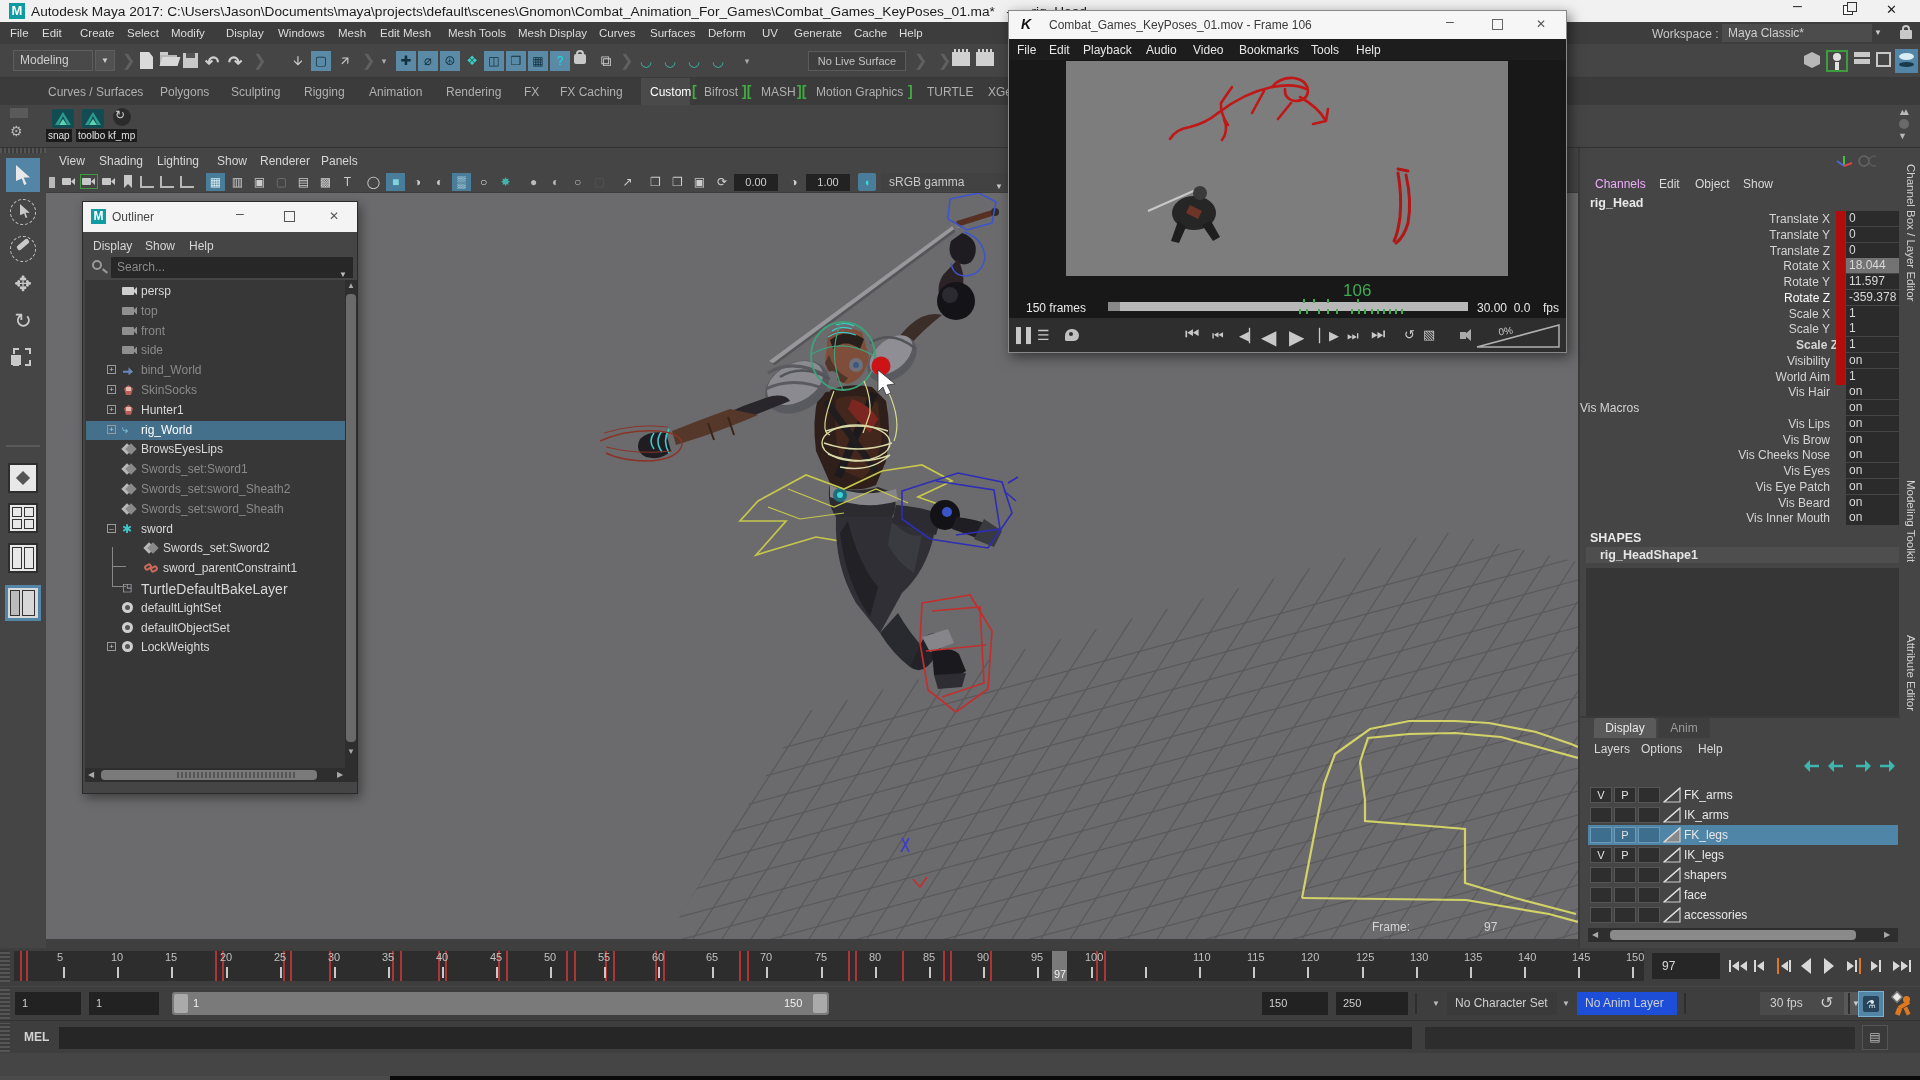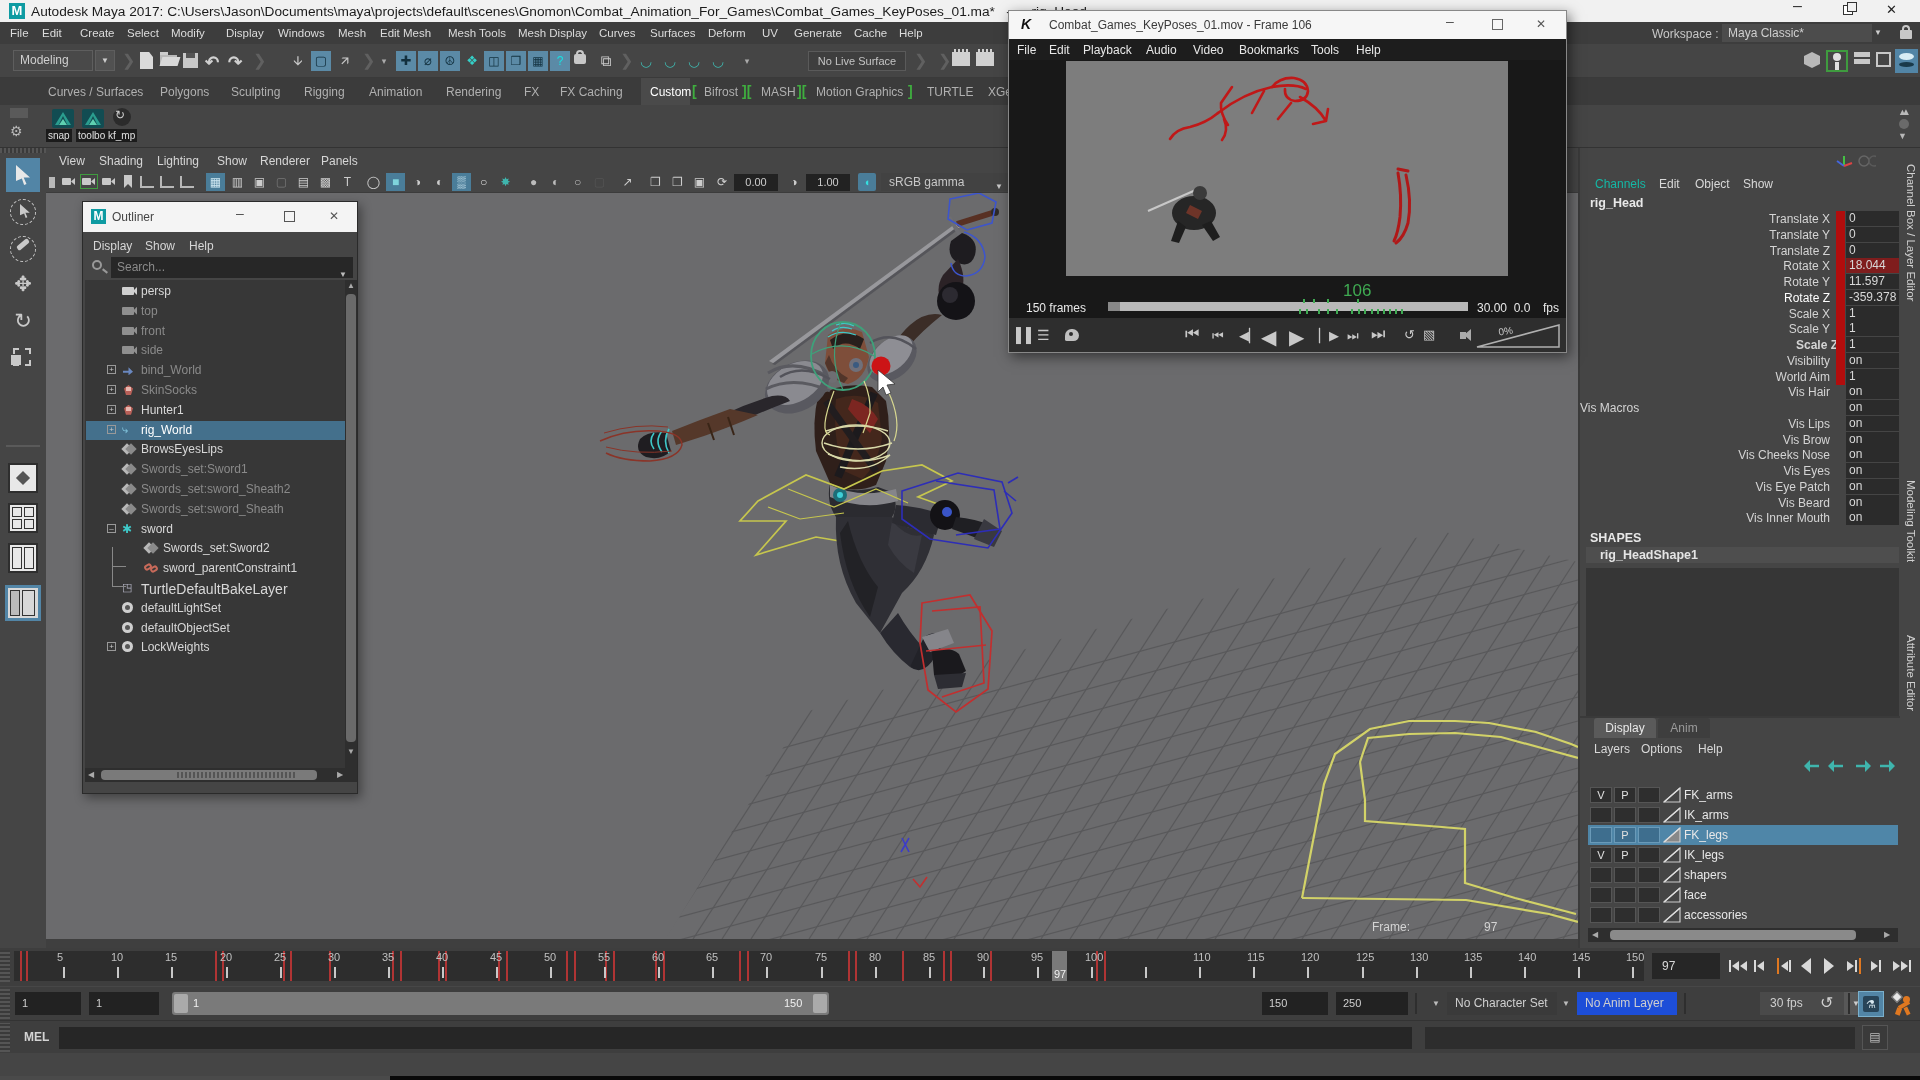--- a/index.html
+++ b/index.html
@@ -477,37 +477,37 @@
 </div>
 <div class="abs" style="left:1578px;top:148px;width:322px;height:800px;background:#454545;border-left:2px solid #3a3a3a;">
 <span class="abs" style="left:318px;top:-40px;"></span>
 <svg class="abs" style="left:256px;top:4px;" width="40" height="18" viewBox="0 0 40 18">
         <line x1="8" y1="14" x2="8" y2="4" stroke="#44c044" stroke-width="2"></line>
         <line x1="8" y1="14" x2="1" y2="9" stroke="#4466dd" stroke-width="2"></line>
         <line x1="8" y1="14" x2="16" y2="11" stroke="#dd4444" stroke-width="2"></line>
         <circle cx="28" cy="9" r="5" fill="none" stroke="#666" stroke-width="1.5"></circle>
         <circle cx="38" cy="9" r="5" fill="none" stroke="#5a5a5a" stroke-width="1.5"></circle>
       </svg>
-<span class="abs" style="left:15px;top:29px;font-size:12px;color:#14b8a6;">Channels</span>
+<span class="abs" style="left:15px;top:29px;font-size:12px;color:#f0abfc;">Channels</span>
 <span class="abs" style="left:79px;top:29px;font-size:12px;color:#d8d8d8;">Edit</span>
 <span class="abs" style="left:115px;top:29px;font-size:12px;color:#d8d8d8;">Object</span>
 <span class="abs" style="left:163px;top:29px;font-size:12px;color:#d8d8d8;">Show</span>
 <span class="abs" style="left:10px;top:48px;font-size:12.5px;font-weight:bold;color:#e8e8e8;">rig_Head</span>
 <div class="abs" style="left:0;top:64px;width:250px;text-align:right;font-size:12px;color:#d4d4d4;">Translate X</div>
 <div class="abs" style="left:256px;top:63px;width:9px;height:16px;background:#b20d0d;"></div>
 <div class="abs" style="left:266px;top:63px;width:53px;height:15px;background:#2b2b2b;color:#d8d8d8;font-size:12px;line-height:15px;padding-left:3px;">0</div>
 <div class="abs" style="left:0;top:79.75px;width:250px;text-align:right;font-size:12px;color:#d4d4d4;">Translate Y</div>
 <div class="abs" style="left:256px;top:78.75px;width:9px;height:16px;background:#b20d0d;"></div>
 <div class="abs" style="left:266px;top:78.75px;width:53px;height:15px;background:#2b2b2b;color:#d8d8d8;font-size:12px;line-height:15px;padding-left:3px;">0</div>
 <div class="abs" style="left:0;top:95.5px;width:250px;text-align:right;font-size:12px;color:#d4d4d4;">Translate Z</div>
 <div class="abs" style="left:256px;top:94.5px;width:9px;height:16px;background:#b20d0d;"></div>
 <div class="abs" style="left:266px;top:94.5px;width:53px;height:15px;background:#2b2b2b;color:#d8d8d8;font-size:12px;line-height:15px;padding-left:3px;">0</div>
 <div class="abs" style="left:0;top:111.25px;width:250px;text-align:right;font-size:12px;color:#d4d4d4;">Rotate X</div>
 <div class="abs" style="left:256px;top:110.25px;width:9px;height:16px;background:#b20d0d;"></div>
-<div class="abs" style="left:266px;top:110.25px;width:53px;height:15px;background:#7f1d1d;color:#d8d8d8;font-size:12px;line-height:15px;padding-left:3px;">18.044</div>
+<div class="abs" style="left:266px;top:110.25px;width:53px;height:15px;background:#737373;color:#d8d8d8;font-size:12px;line-height:15px;padding-left:3px;">18.044</div>
 <div class="abs" style="left:0;top:127.0px;width:250px;text-align:right;font-size:12px;color:#d4d4d4;">Rotate Y</div>
 <div class="abs" style="left:256px;top:126.0px;width:9px;height:16px;background:#b20d0d;"></div>
 <div class="abs" style="left:266px;top:126.0px;width:53px;height:15px;background:#2b2b2b;color:#d8d8d8;font-size:12px;line-height:15px;padding-left:3px;">11.597</div>
 <div class="abs" style="left:0;top:142.75px;width:250px;text-align:right;font-size:12px;color:#ffffff;">Rotate Z</div>
 <div class="abs" style="left:256px;top:141.75px;width:9px;height:16px;background:#b20d0d;"></div>
 <div class="abs" style="left:266px;top:141.75px;width:53px;height:15px;background:#2b2b2b;color:#d8d8d8;font-size:12px;line-height:15px;padding-left:3px;">-359.378</div>
 <div class="abs" style="left:0;top:158.5px;width:250px;text-align:right;font-size:12px;color:#d4d4d4;">Scale X</div>
 <div class="abs" style="left:256px;top:157.5px;width:9px;height:16px;background:#b20d0d;"></div>
 <div class="abs" style="left:266px;top:157.5px;width:53px;height:15px;background:#2b2b2b;color:#d8d8d8;font-size:12px;line-height:15px;padding-left:3px;">1</div>
 <div class="abs" style="left:0;top:174.25px;width:250px;text-align:right;font-size:12px;color:#d4d4d4;">Scale Y</div>

